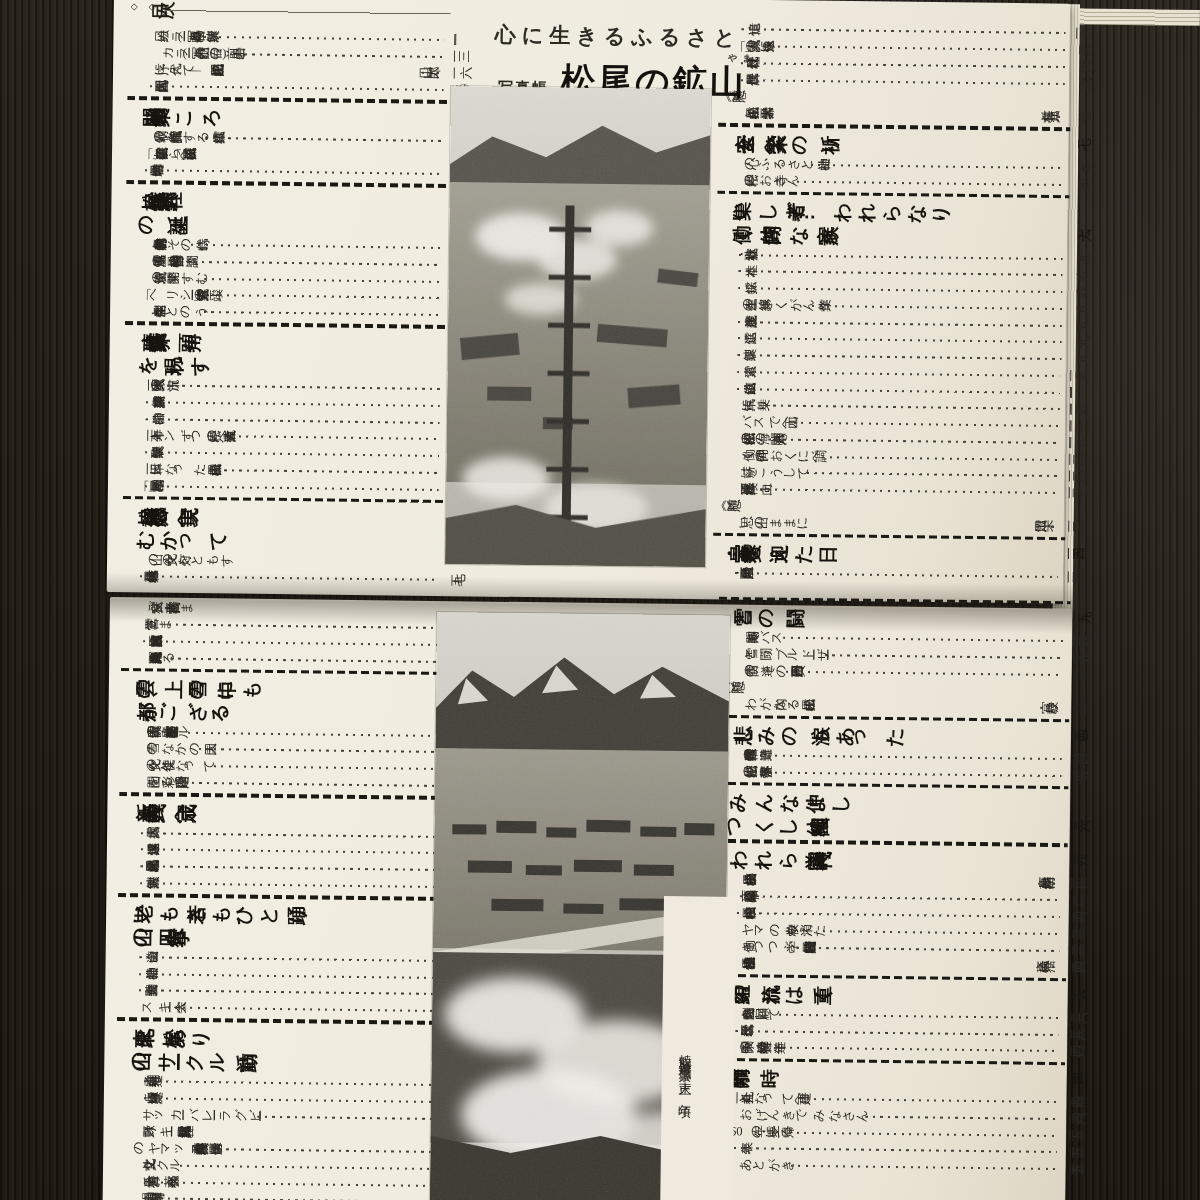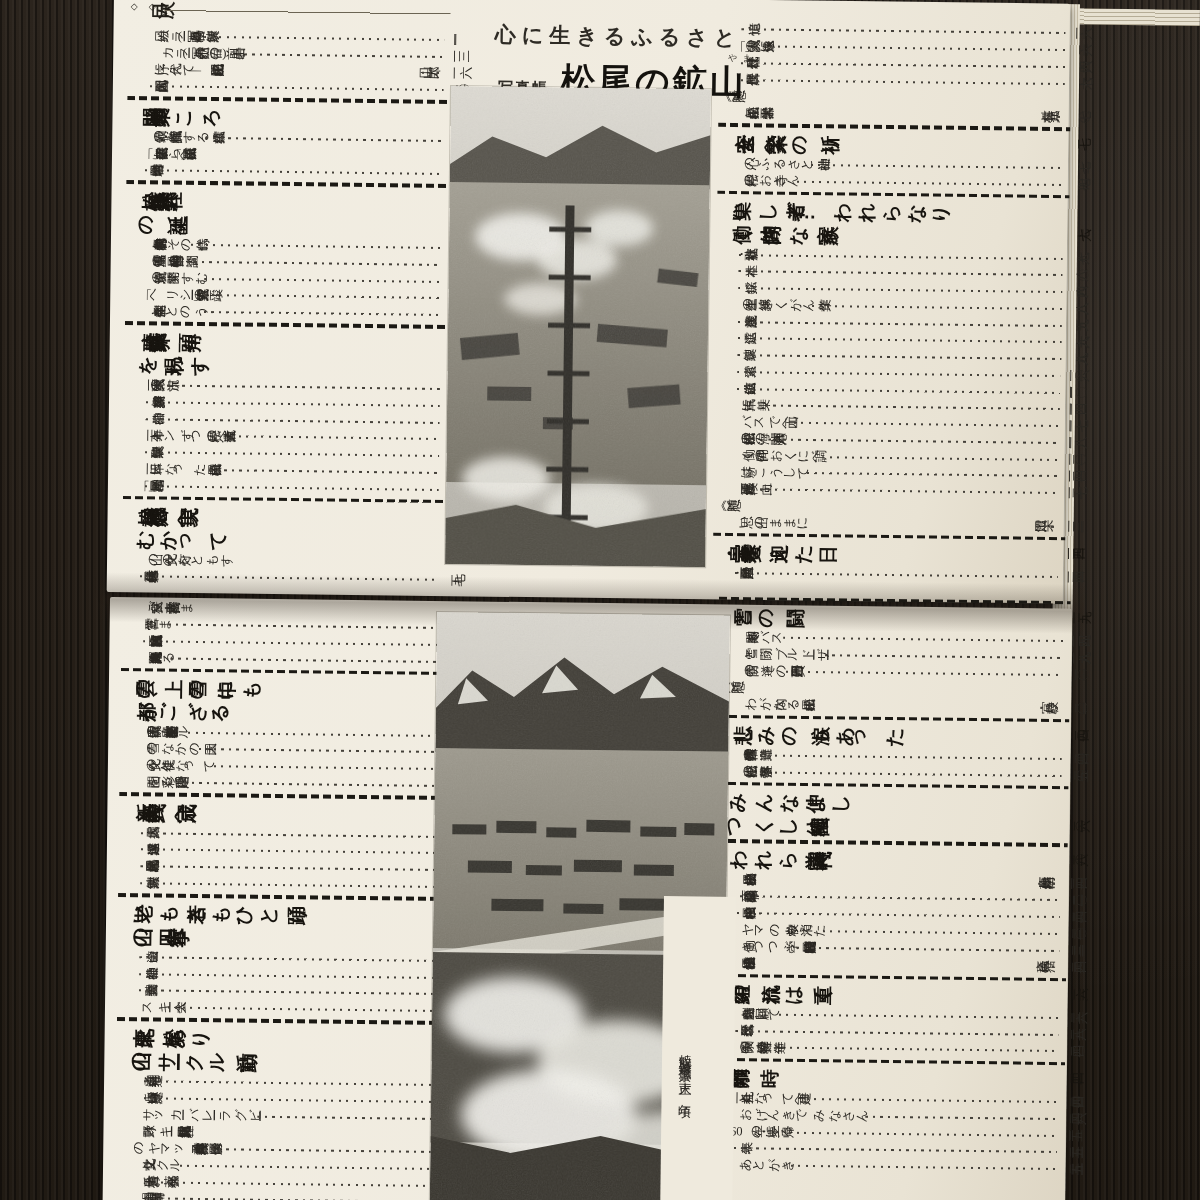--- a/index.html
+++ b/index.html
@@ -56,21 +56,21 @@
     background-size:100% calc(100% - 8px); background-repeat:no-repeat; background-position:bottom left;}
   .rule{block-size:3.5px; margin-block-start:1px; margin-block-end:7px;
     background:repeating-linear-gradient(to bottom,#1b1914 0 8px, rgba(27,25,20,0) 8px 12px);}
 
   
   .titleblock{position:absolute; left:455px; top:20px; width:330px; transform:rotate(0.8deg); transform-origin:left top; color:#2e2b25;}
   .tagline{font-size:21px; font-weight:bold; letter-spacing:6px; margin-left:40px; color:#383listed430;}
   .titlerow{display:flex; align-items:flex-end; margin-top:8px; position:relative;}
   .serieslabel{font-size:15px; font-weight:bold; letter-spacing:2px; margin:0 12px 5px 44px;}
   .maintitle{font-size:34px; font-weight:bold; font-family:"Liberation Sans","DejaVu Sans",sans-serif; letter-spacing:3px; color:#14120e;}
-  .furigana{position:absolute; right:28px; top:-8px; font-size:9px; letter-spacing:5px; color:#3a362f;}
+  .furigana{position:absolute; right:28px; top:-8px; font-size:9px; letter-spacing:5px; color:#3a362f;font-weight:bold;}
 
   
   .photo{position:absolute; transform-origin:left top; box-shadow:0 0 0 1px rgba(60,55,45,0.25);}
   #photo1{left:451px; top:86px; width:260px; height:478px; transform:rotate(0.7deg);}
   #photo2{left:437px; top:612px; width:293px; height:588px; transform:rotate(0.7deg);}
   .notch{position:absolute; left:664px; top:896px; width:72px; height:306px; background:#efeadd; transform:rotate(0.7deg); transform-origin:left top;}
   .caption{position:absolute; left:676px; top:1044px; height:170px; writing-mode:vertical-rl;
     font-size:13px; letter-spacing:2.5px; color:#2b2824; transform:rotate(0.7deg); transform-origin:left top;}
 </style>
 </head>

